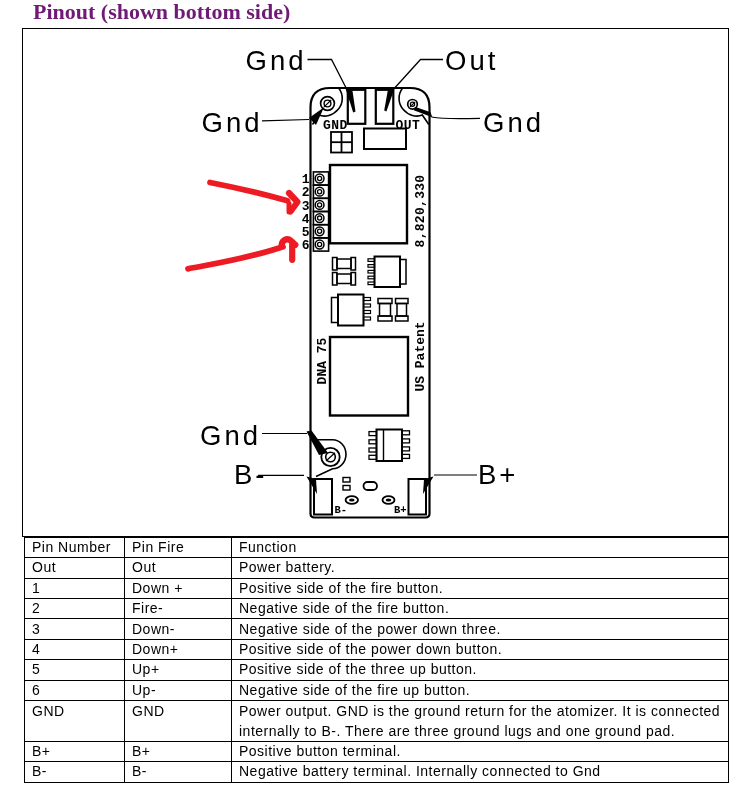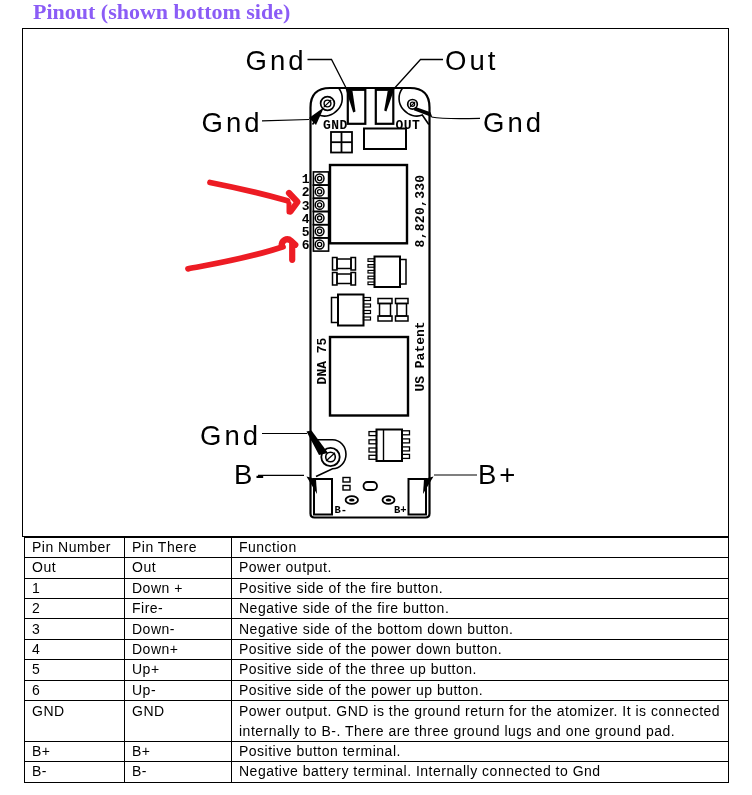--- a/index.html
+++ b/index.html
@@ -4,78 +4,78 @@
 <style>
   html,body{margin:0;padding:0;background:#fff;}
   body{width:752px;height:795px;position:relative;font-family:"Liberation Sans",sans-serif;overflow:hidden;}
   .abs{position:absolute;}
   table{border-collapse:collapse;table-layout:fixed;}
   td{border:1px solid #000;font-family:"Liberation Sans",sans-serif;font-size:14px;letter-spacing:0.5px;color:#000;padding:0 0 0 7.5px;vertical-align:middle;line-height:19.3px;white-space:nowrap;overflow:hidden;}
 </style>
 </head>
 <body>
 
-<div class="abs" style="left:33px;top:-1px;font-family:'Liberation Serif',serif;font-weight:bold;font-size:22px;color:#8b5cf6;">Pinout (shown bottom side)</div>
+<div class="abs" style="left:33px;top:-1px;font-family:'Liberation Serif',serif;font-weight:bold;font-size:22px;color:#701a75;">Pinout (shown bottom side)</div>
 
 <div class="abs" style="left:22px;top:28px;width:704.5px;height:507px;border:1.7px solid #000;"></div>
 
 <table class="abs" style="left:23.5px;top:537px;width:704px;">
 <colgroup>
       <col style="width:100px">
       <col style="width:107px">
       <col style="width:497px">
     </colgroup>
 
 <tbody>
       <tr style="height:17px">
         <td>Pin Number</td>
-        <td>Pin There</td>
+        <td>Pin Fire</td>
         <td>Function</td>
       </tr>
 
 <tr style="height:20.4px">
         <td>Out</td>
         <td>Out</td>
-        <td>Power output.</td>
+        <td>Power battery.</td>
       </tr>
 
 <tr style="height:20.4px">
         <td>1</td>
         <td>Down +</td>
         <td>Positive side of the fire button.</td>
       </tr>
 
 <tr style="height:20.4px">
         <td>2</td>
         <td>Fire-</td>
         <td>Negative side of the fire button.</td>
       </tr>
 
 <tr style="height:20.4px">
         <td>3</td>
         <td>Down-</td>
-        <td>Negative side of the bottom down button.</td>
+        <td>Negative side of the power down three.</td>
       </tr>
 
 <tr style="height:20.4px">
         <td>4</td>
         <td>Down+</td>
         <td>Positive side of the power down button.</td>
       </tr>
 
 <tr style="height:20.4px">
         <td>5</td>
         <td>Up+</td>
         <td>Positive side of the three up button.</td>
       </tr>
 
 <tr style="height:20.4px">
         <td>6</td>
         <td>Up-</td>
-        <td>Positive side of the power up button.</td>
+        <td>Negative side of the fire up button.</td>
       </tr>
 
 <tr style="height:40.8px">
         <td style="vertical-align:top;line-height:20px;">GND</td>
         <td style="vertical-align:top;line-height:20px;">GND</td>
         <td style="line-height:20px;">Power output. GND is the ground return for the atomizer. It is connected<br>internally to B-. There are three ground lugs and one ground pad.</td>
       </tr>
 
 <tr style="height:20.4px">
         <td>B+</td>

